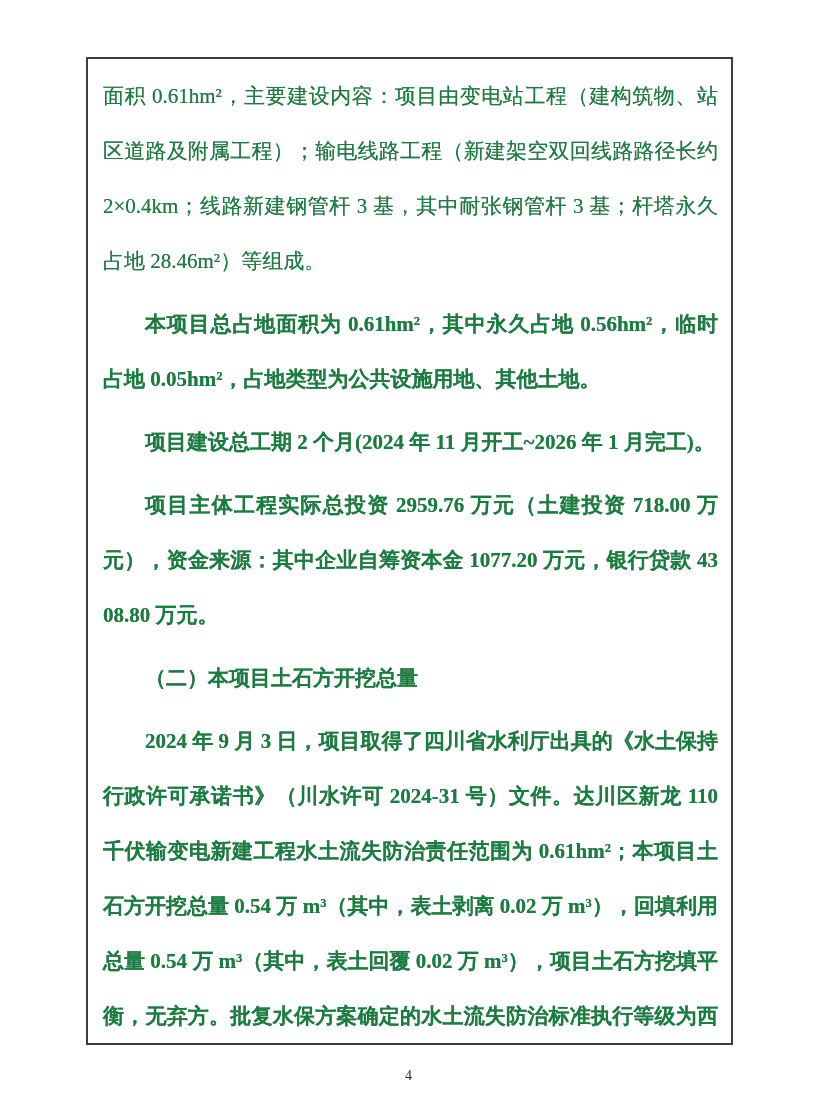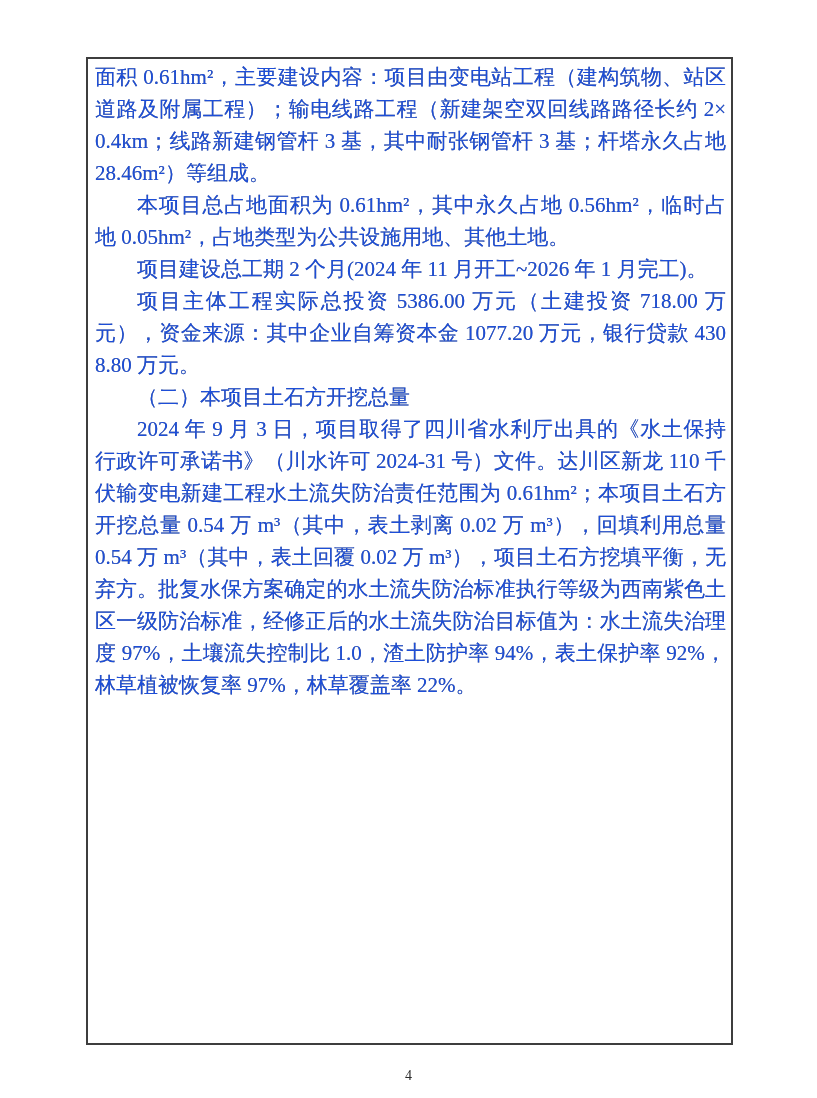--- a/index.html
+++ b/index.html
@@ -21,33 +21,34 @@
     left: 86px;
     top: 57px;
     width: 647px;
     height: 988px;
     border: 2px solid #3d3d3d;
     box-sizing: border-box;
     padding: 2px 5px 0 7px;
     overflow: hidden;
   }
   .para {
-    margin: 0;
+    margin: 8px;
     font-size: 21px;
-    line-height: 32px;
+    line-height: 55px;
     text-align: justify;
     text-justify: inter-ideograph;
     text-align-last: left;
     word-break: break-all;
-    color: #1d4ed8;
+    color: #15803d;
     
     text-shadow: 0 0 0.4px rgba(20,20,20,0.55);
   }
   .para.indent {
     text-indent: 2em;
+    font-weight: bold;
   }
   .page-number {
     position: absolute;
     left: 0;
     right: 0;
     top: 1068px;
     text-align: center;
     font-size: 14px;
     color: #2c2c2c;
     font-family: "Liberation Serif", "DejaVu Serif", serif;
@@ -55,20 +56,20 @@
 </style>
 </head>
 <body>
 
 <div class="page">
 
   <div class="text-frame">
     <p class="para">面积 0.61hm²，主要建设内容：项目由变电站工程（建构筑物、站区道路及附属工程）；输电线路工程（新建架空双回线路路径长约 2×0.4km；线路新建钢管杆 3 基，其中耐张钢管杆 3 基；杆塔永久占地 28.46m²）等组成。</p>
     <p class="para indent">本项目总占地面积为 0.61hm²，其中永久占地 0.56hm²，临时占地 0.05hm²，占地类型为公共设施用地、其他土地。</p>
     <p class="para indent">项目建设总工期 2 个月(2024 年 11 月开工~2026 年 1 月完工)。</p>
-    <p class="para indent">项目主体工程实际总投资 5386.00 万元（土建投资 718.00 万元），资金来源：其中企业自筹资本金 1077.20 万元，银行贷款 4308.80 万元。</p>
+    <p class="para indent">项目主体工程实际总投资 2959.76 万元（土建投资 718.00 万元），资金来源：其中企业自筹资本金 1077.20 万元，银行贷款 4308.80 万元。</p>
     <p class="para indent">（二）本项目土石方开挖总量</p>
     <p class="para indent">2024 年 9 月 3 日，项目取得了四川省水利厅出具的《水土保持行政许可承诺书》（川水许可 2024-31 号）文件。达川区新龙 110 千伏输变电新建工程水土流失防治责任范围为 0.61hm²；本项目土石方开挖总量 0.54 万 m³（其中，表土剥离 0.02 万 m³），回填利用总量 0.54 万 m³（其中，表土回覆 0.02 万 m³），项目土石方挖填平衡，无弃方。批复水保方案确定的水土流失防治标准执行等级为西南紫色土区一级防治标准，经修正后的水土流失防治目标值为：水土流失治理度 97%，土壤流失控制比 1.0，渣土防护率 94%，表土保护率 92%，林草植被恢复率 97%，林草覆盖率 22%。</p>
   </div>
 
   <div class="page-number">4</div>
 
 </div>
 
 </body></html>

